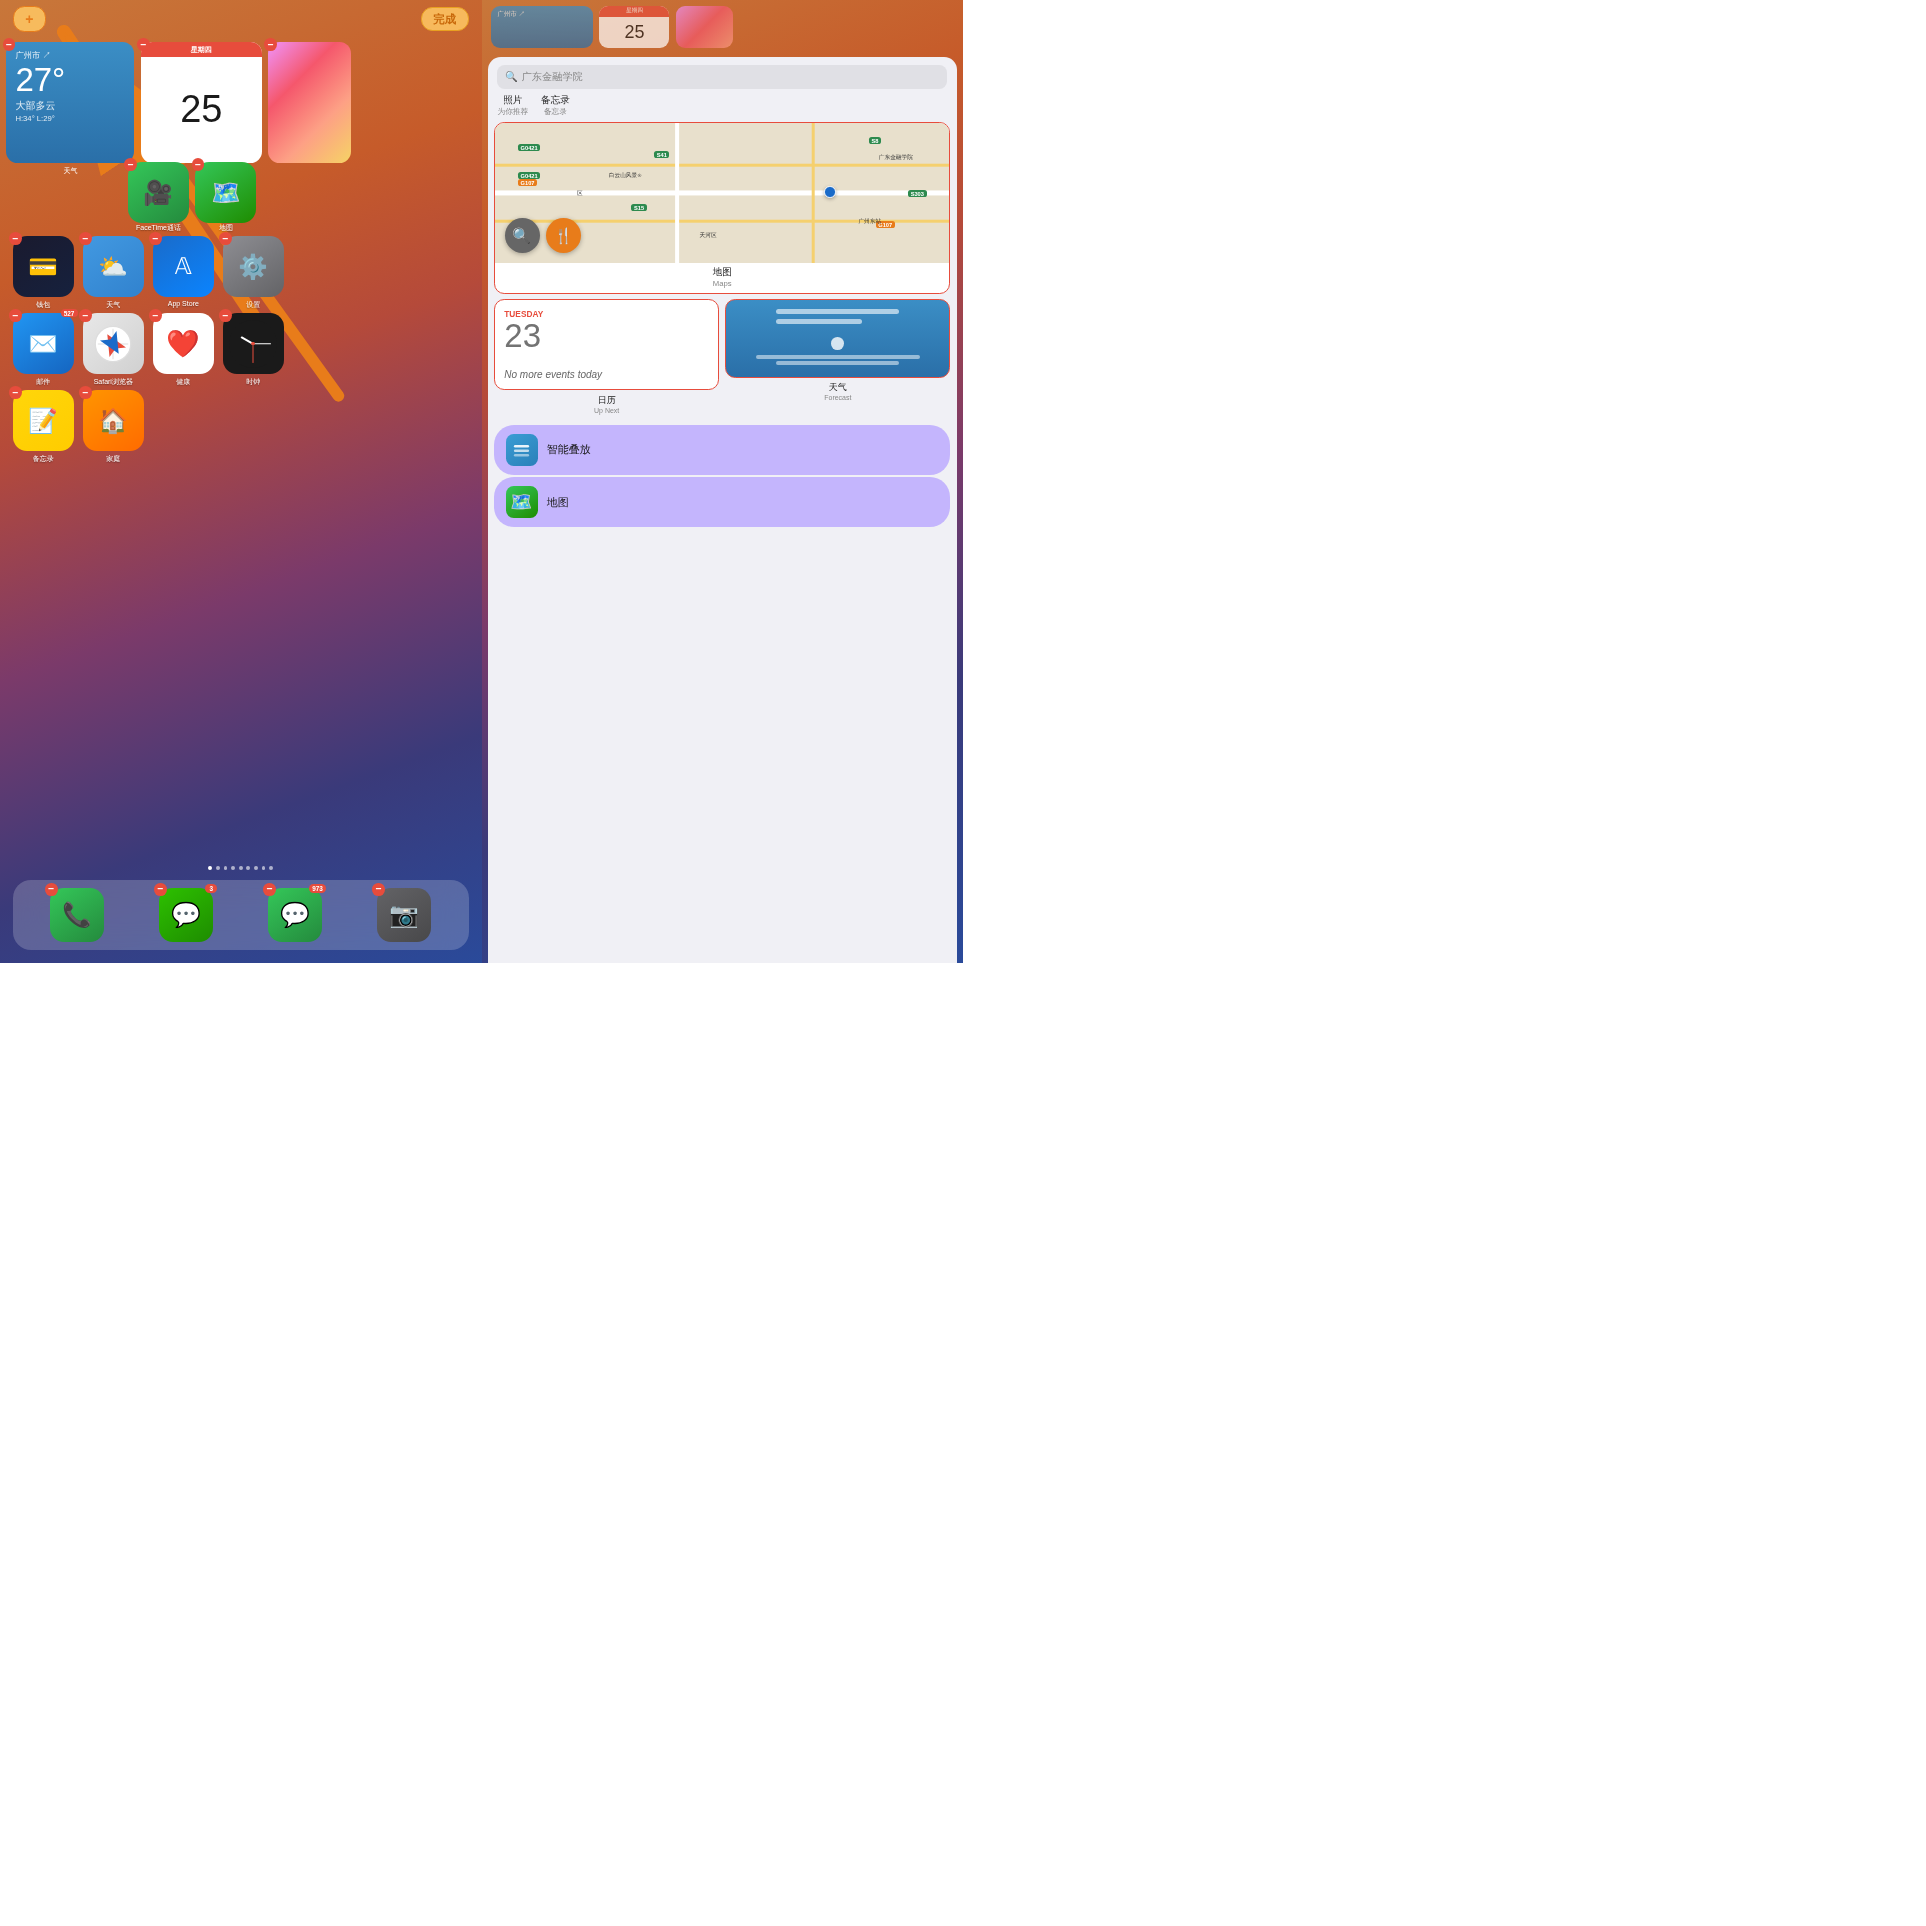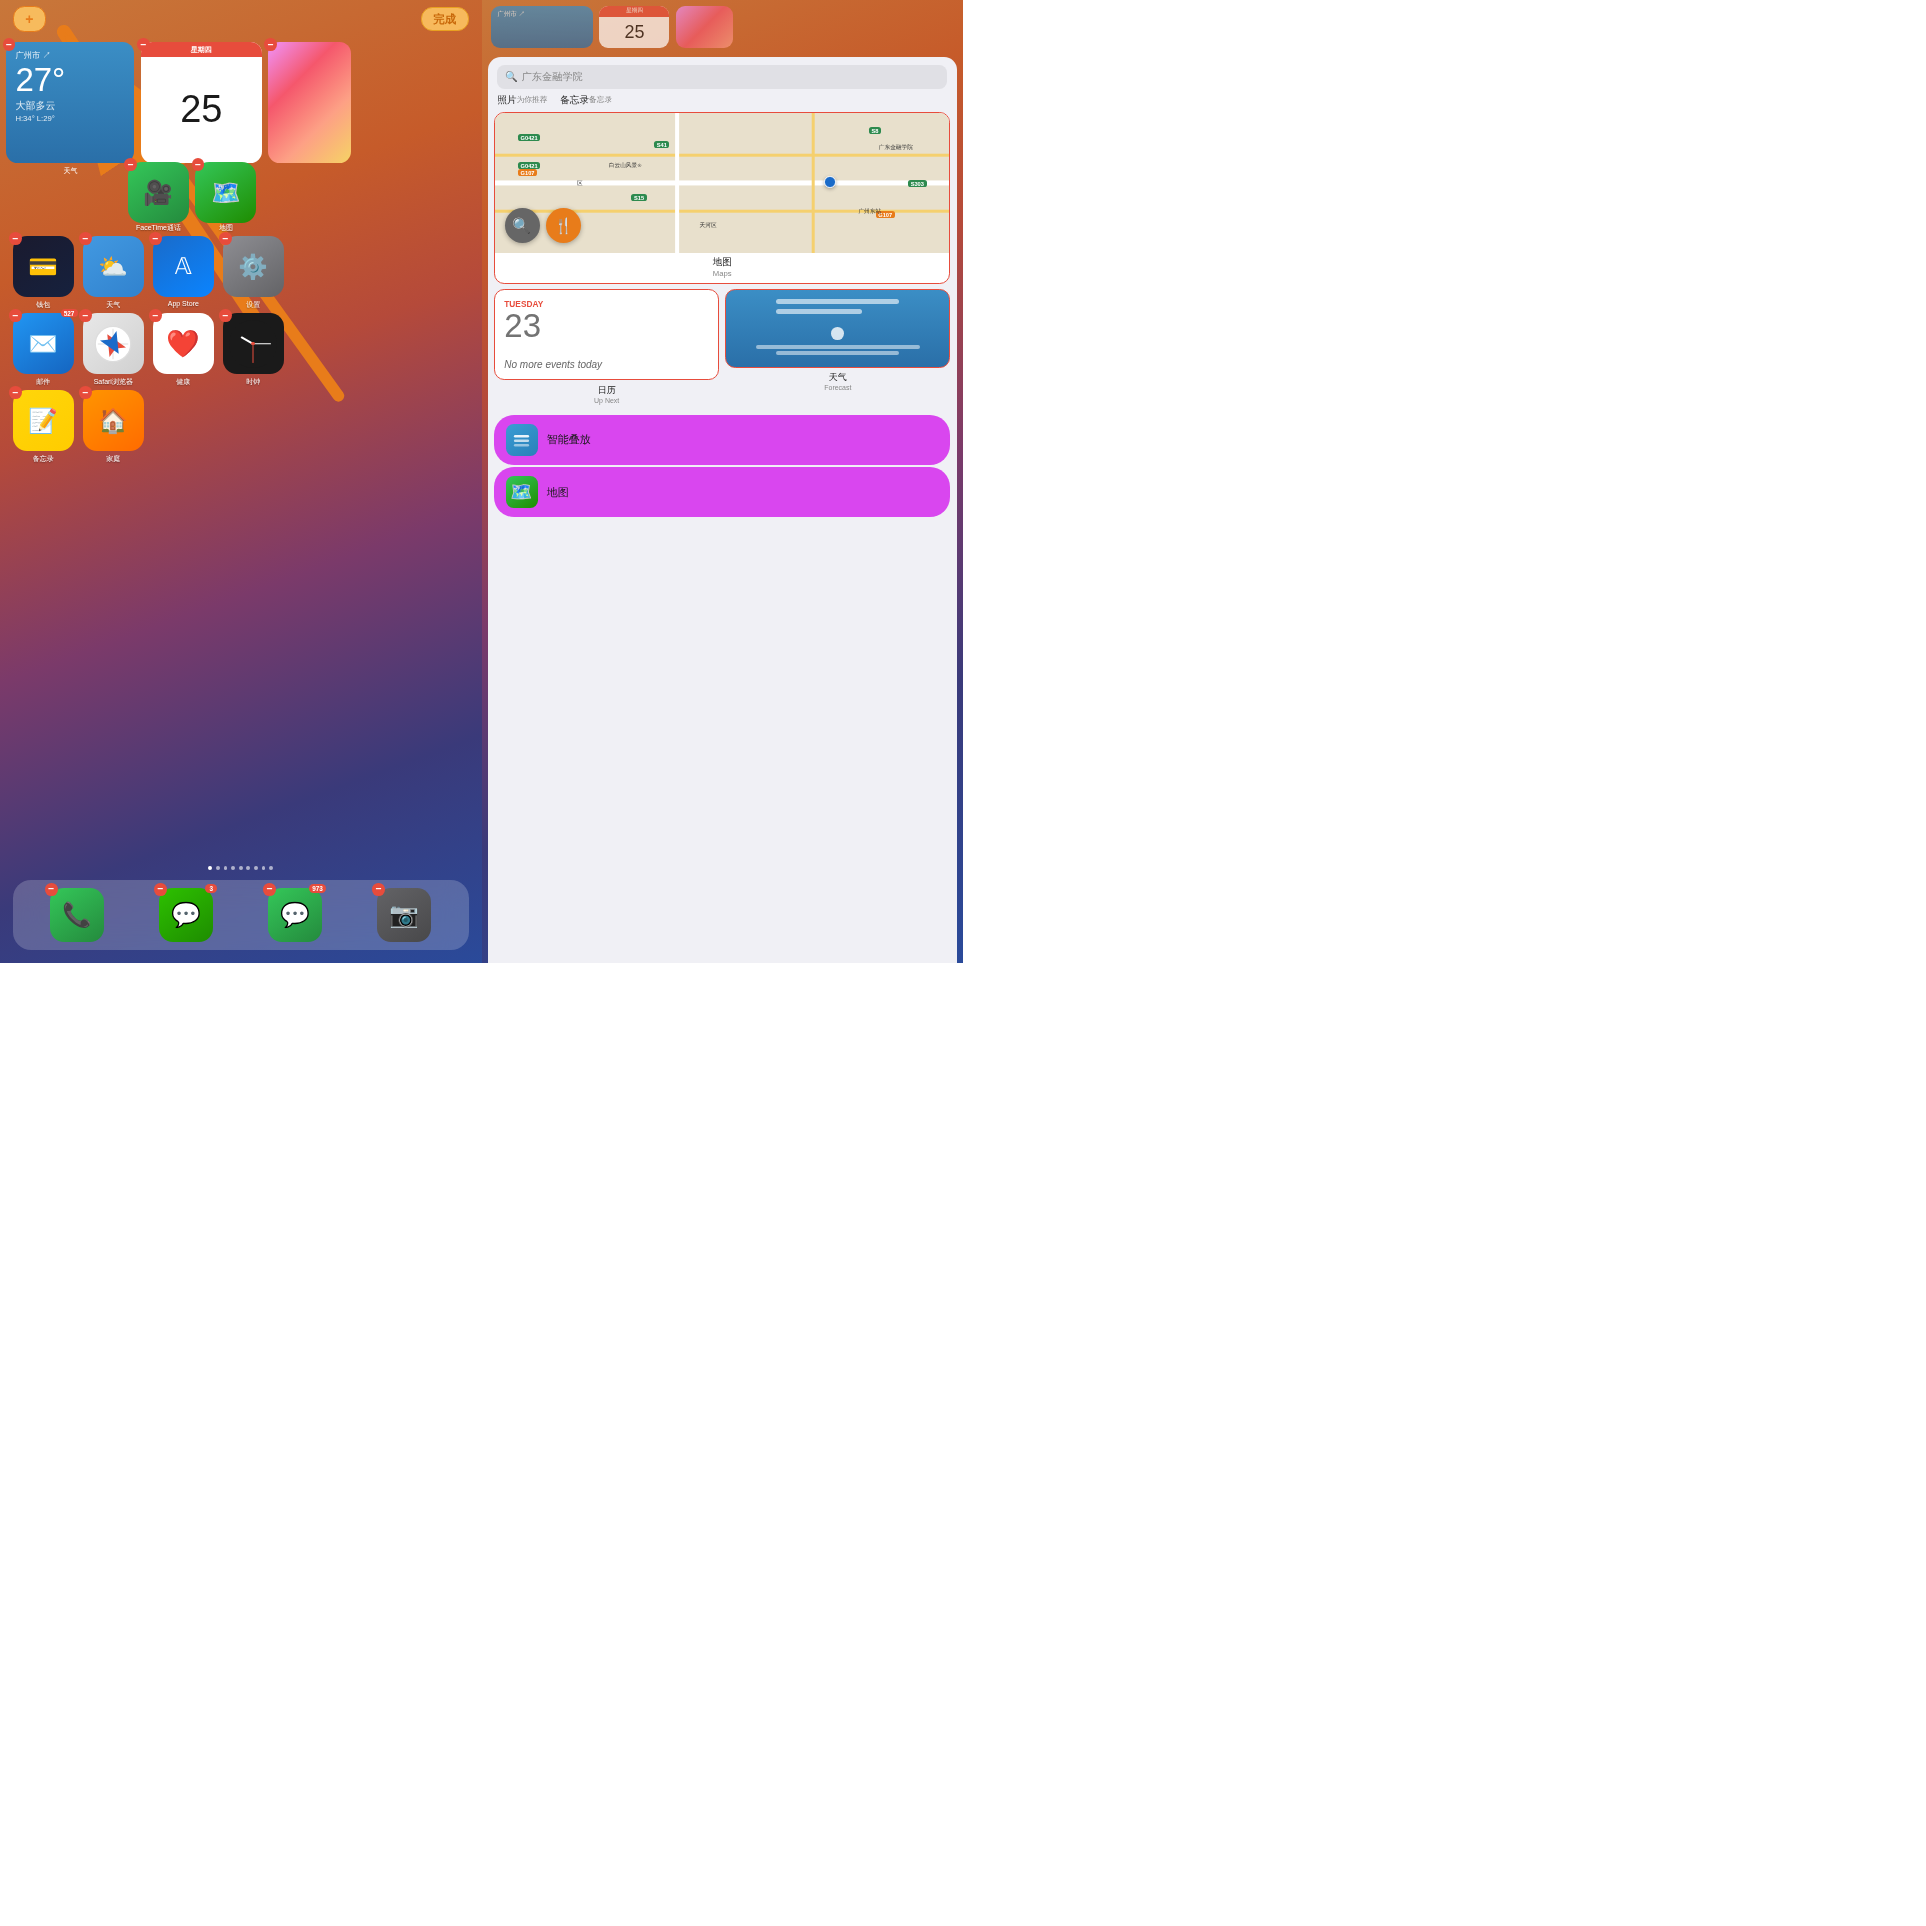--- a/index.html
+++ b/index.html
@@ -378,20 +378,21 @@
     
     .suggested-row {
       display: flex;
       padding: 0 9.6px;
       gap: 12.8px;
       margin-bottom: 5.1px;
     }
 
     .suggested-item {
       display: flex;
+      flex-direction: column;
       align-items: center;
     }
 
     .sug-name {
       font-size: 9.6px;
       font-weight: 500;
       color: #1a1a1a;
     }
 
     .sug-sub {
@@ -586,21 +587,21 @@
       flex: 1;
       overflow-y: auto;
       padding: 3.2px 0;
     }
 
     .picker-list-item {
       display: flex;
       align-items: center;
       gap: 9px;
       padding: 9px 11.5px;
-      background: #d946ef;
+      background: #c4b5fd;
       margin: 2.6px 6.4px;
       border-radius: 20px;
     }
 
     .list-icon {
       width: 32px;
       height: 32px;
       border-radius: 7.7px;
       display: flex;
       align-items: center;

